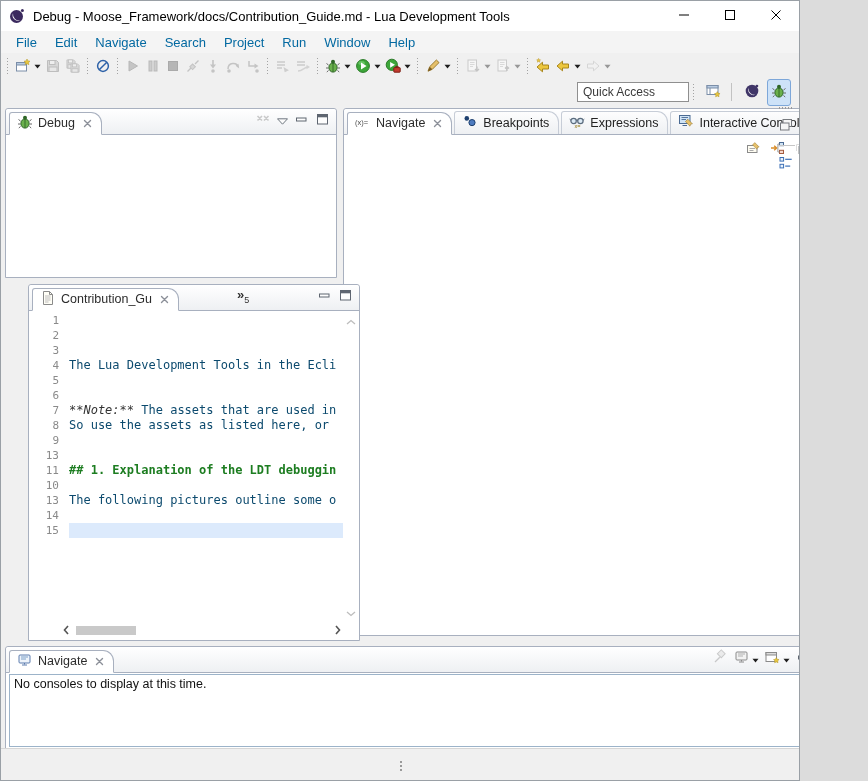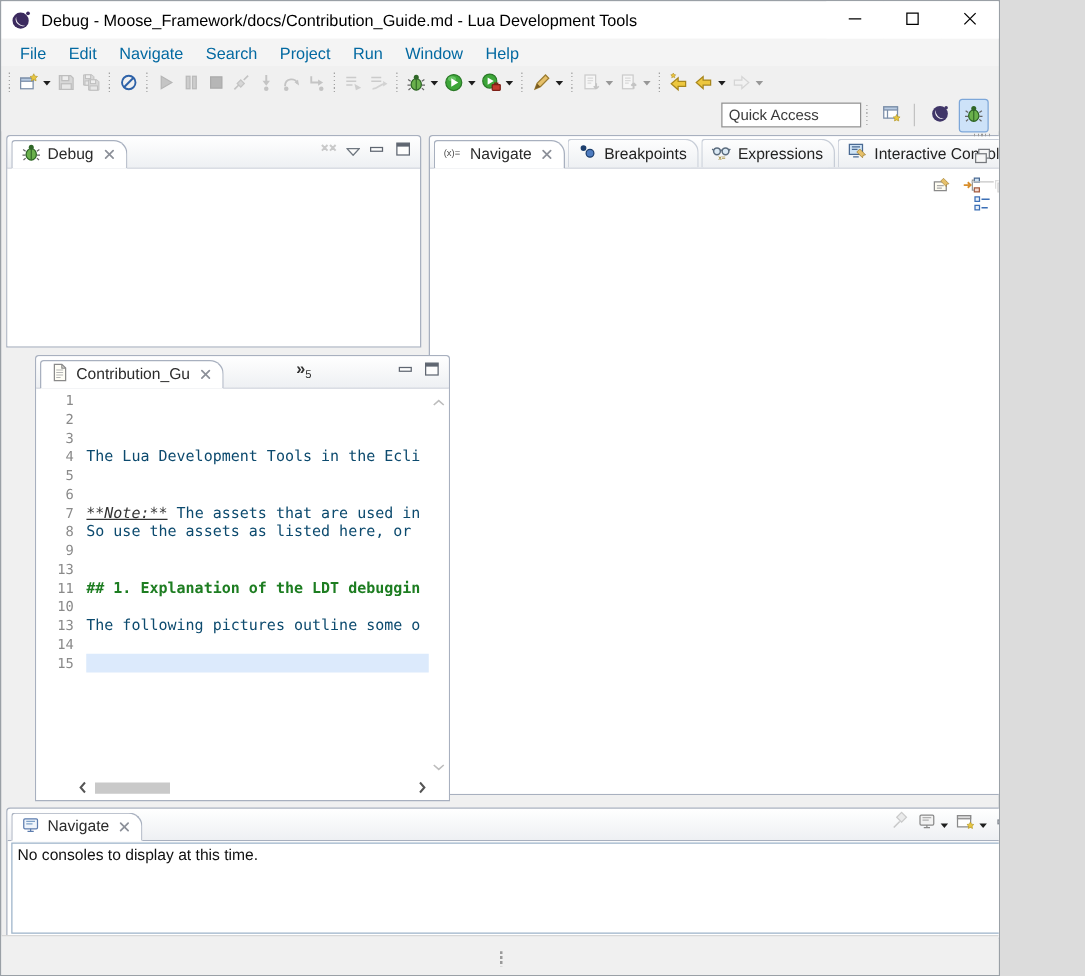--- a/index.html
+++ b/index.html
@@ -45,21 +45,21 @@
 
   
   .editor-body{position:absolute;top:26px;left:0;right:0;bottom:0;background:#fff;font-family:"DejaVu Sans Mono",monospace;font-size:12px;overflow:hidden;}
   .lines{position:absolute;top:2px;left:0;right:16px;}
   .line-row{display:flex;height:15px;line-height:15px;}
   .gutter-num{width:30px;flex:none;text-align:right;padding-right:10px;color:#8a8a8a;font-size:11px;}
   .code-wrap{flex:1;overflow:hidden;}
   .code-wrap.current{background:#dceafc;}
   .seg{white-space:pre;color:#0c4a6e;}
   .seg.heading{color:#1d7d21;font-weight:bold;}
-  .seg.italic{font-style:italic;color:#333;text-decoration:underline;}
+  .seg.italic{font-style:italic;color:#333;}
   .vscroll{position:absolute;top:3px;bottom:20px;right:2px;width:13px;display:flex;flex-direction:column;justify-content:space-between;align-items:center;}
   .hscroll{position:absolute;left:34px;right:18px;bottom:3px;height:13px;display:flex;align-items:center;}
   .h-thumb{width:60px;height:9px;background:#c9c9c9;margin-left:7px;}
   .h-spacer{flex:1;}
 
   
   .console-body{position:absolute;top:27px;left:3px;right:3px;bottom:3px;border:1px solid #9cb3c9;background:#fff;font-size:12.5px;color:#111;padding:2px 4px;box-sizing:border-box;}
 
   
   .right-trim{position:absolute;top:106px;right:1px;width:24px;display:flex;flex-direction:column;align-items:center;gap:7px;}

